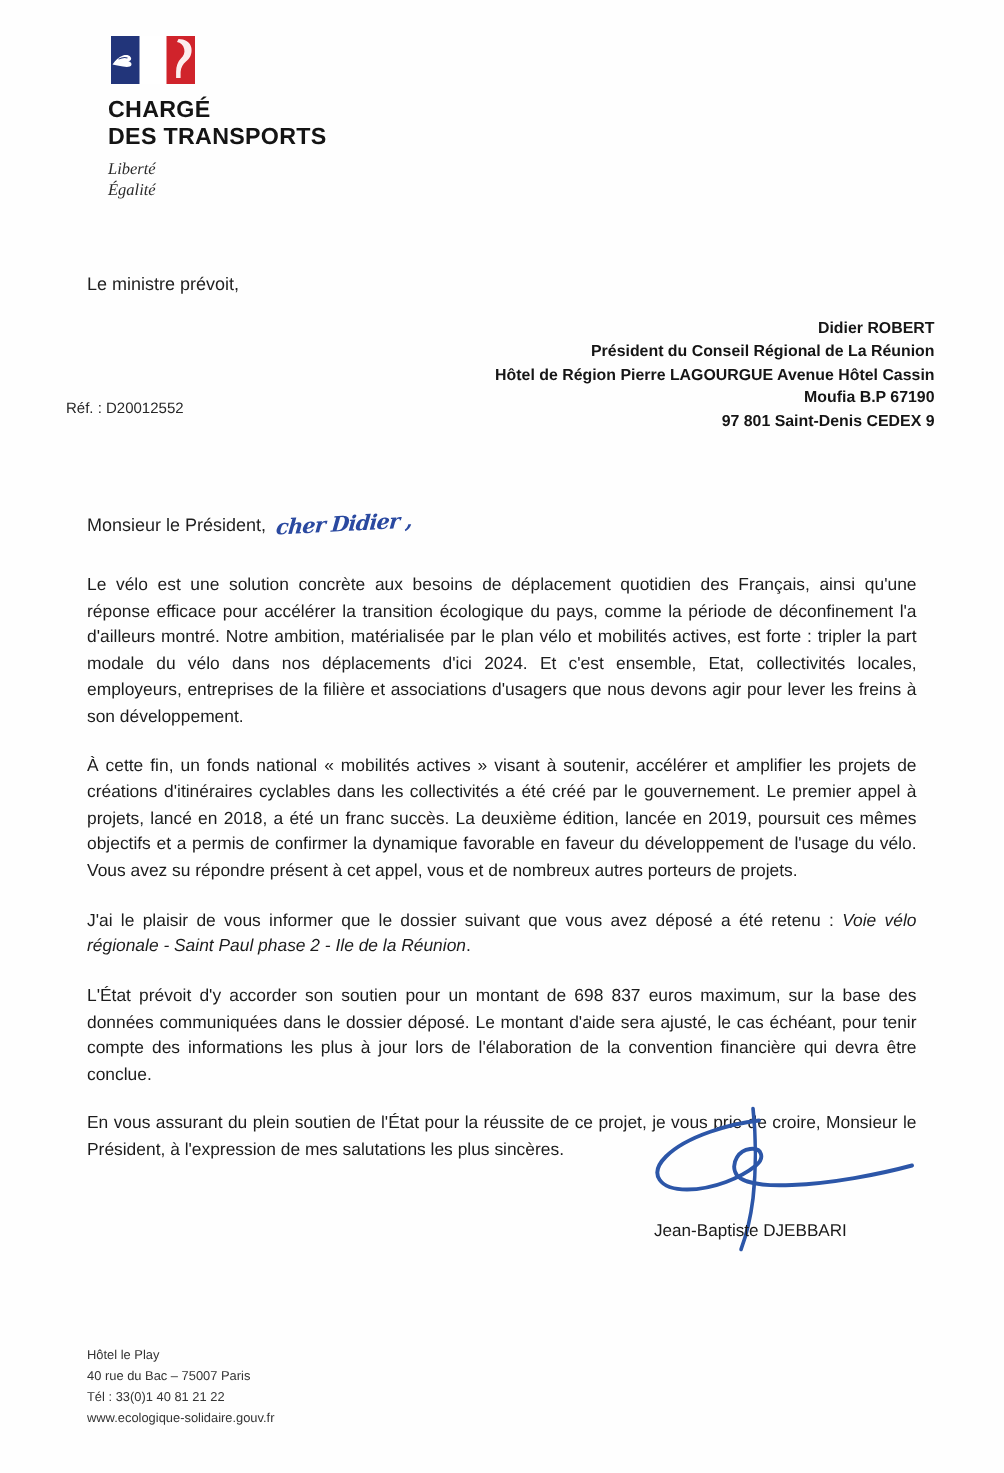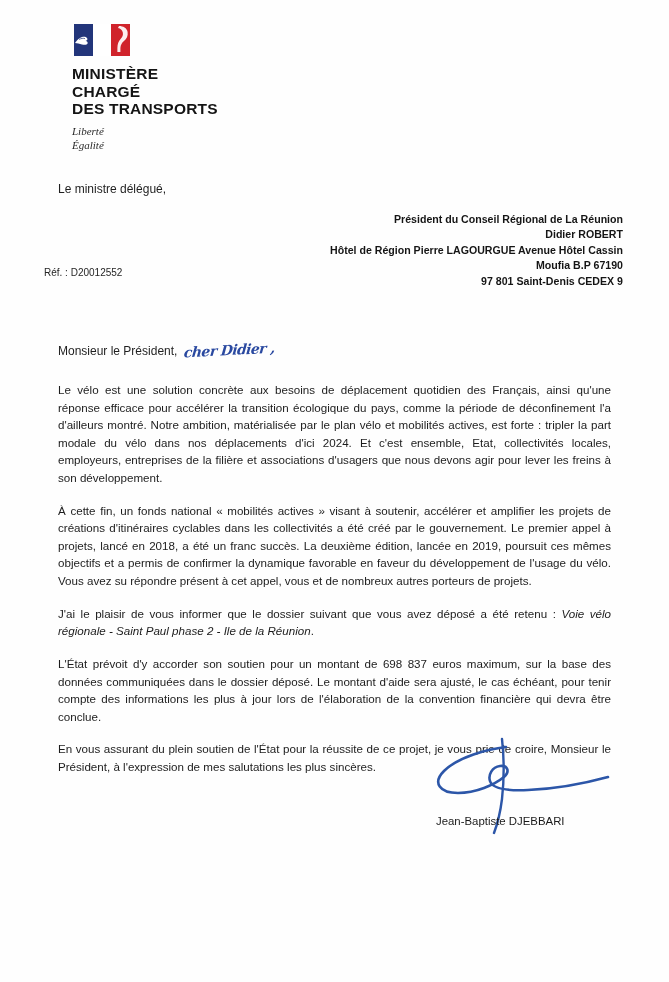--- a/index.html
+++ b/index.html
@@ -207,37 +207,36 @@
       </div>
       <div class="flag-white"></div>
       <div class="flag-red">
         <svg class="marianne-red" width="13" height="26" viewBox="0 0 13 26">
           <path d="M3 0 C7 0, 11 2, 11.6 6 C12.2 10, 10.6 13, 8 15 C6 16.6, 4.6 19, 4.4 22 L4.4 26 L1.4 26 L1.4 22 C1.4 18, 2.6 15, 4.6 13 C6.4 11.2, 7.4 9, 6.8 6.6 C6.2 4, 4.4 2.4, 2 2 Z" fill="#ffffff" opacity="0.92"></path>
         </svg>
       </div>
     </div>
 
     <div class="ministry-title">
-      <div>MINISTÈRE</div>
       <div>CHARGÉ</div>
       <div>DES TRANSPORTS</div>
     </div>
 
     <div class="motto">
       <div>Liberté</div>
       <div>Égalité</div>
     </div>
   </div>
 
-  <div class="minister-line">Le ministre délégué,</div>
+  <div class="minister-line">Le ministre prévoit,</div>
 
 
   <div class="addressee">
+    <div>Didier ROBERT</div>
     <div>Président du Conseil Régional de La Réunion</div>
-    <div>Didier ROBERT</div>
     <div>Hôtel de Région Pierre LAGOURGUE Avenue Hôtel Cassin</div>
     <div>Moufia B.P 67190</div>
     <div>97 801 Saint-Denis CEDEX 9</div>
   </div>
 
   <div class="reference">Réf. : D20012552</div>
 
   <div class="salutation">
     <span>Monsieur le Président,</span><span class="handwritten">cher Didier ,</span>
   </div>
@@ -251,14 +250,20 @@
   </div>
 
   <div class="signature-block">
     <svg class="signature-svg" width="200" height="100" viewBox="0 0 200 100">
       <path d="M88 12 C70 14, 40 22, 26 36 C14 48, 22 58, 40 58 C58 58, 76 50, 86 42 C92 37, 90 30, 82 31 C74 32, 70 40, 72 46 C74 53, 88 56, 110 55 C136 54, 168 48, 190 42" stroke="#2c56a8" stroke-width="2.6" fill="none" stroke-linecap="round" stroke-linejoin="round"></path>
       <path d="M84 4 C86 22, 86 46, 84 64 C82 80, 79 90, 76 98" stroke="#2c56a8" stroke-width="2.4" fill="none" stroke-linecap="round"></path>
     </svg>
     <div class="signature-name">Jean-Baptiste DJEBBARI</div>
   </div>
 
+  <div class="footer">
+    <div>Hôtel le Play</div>
+    <div>40 rue du Bac – 75007 Paris</div>
+    <div>Tél : 33(0)1 40 81 21 22</div>
+    <div>www.ecologique-solidaire.gouv.fr</div>
+  </div>
 
 </div>
 
 </body></html>

